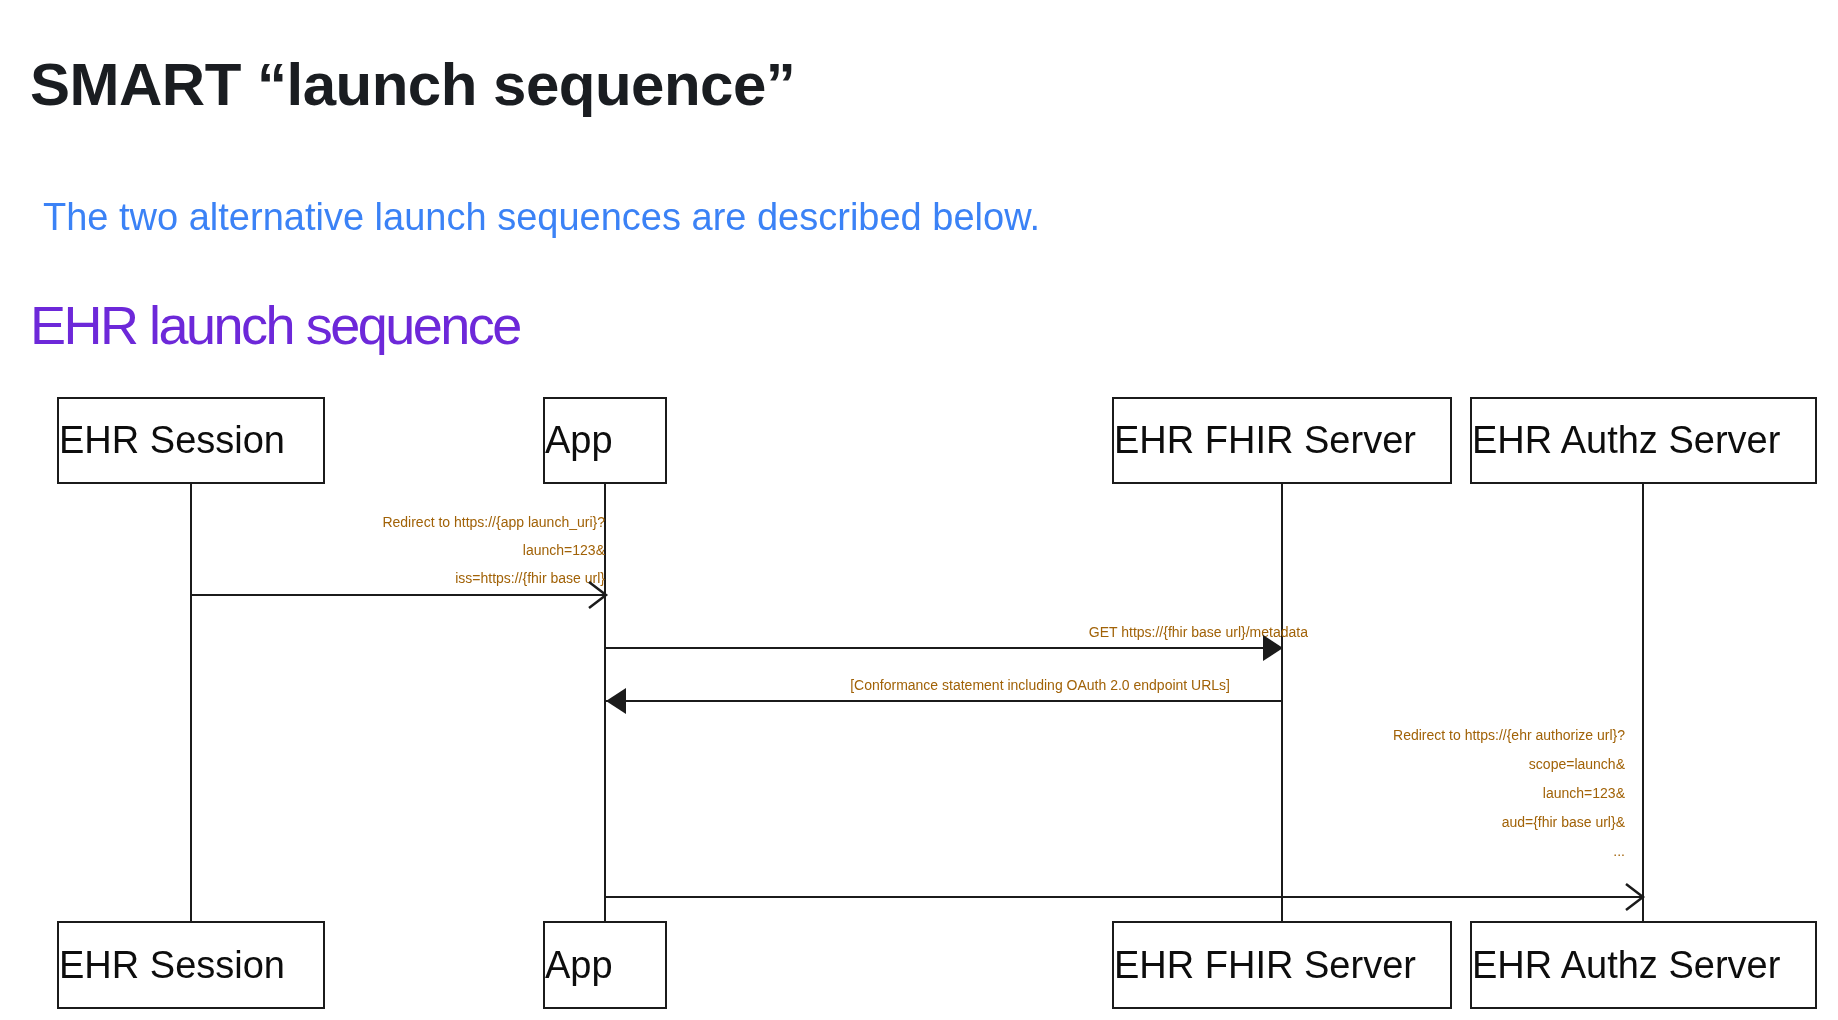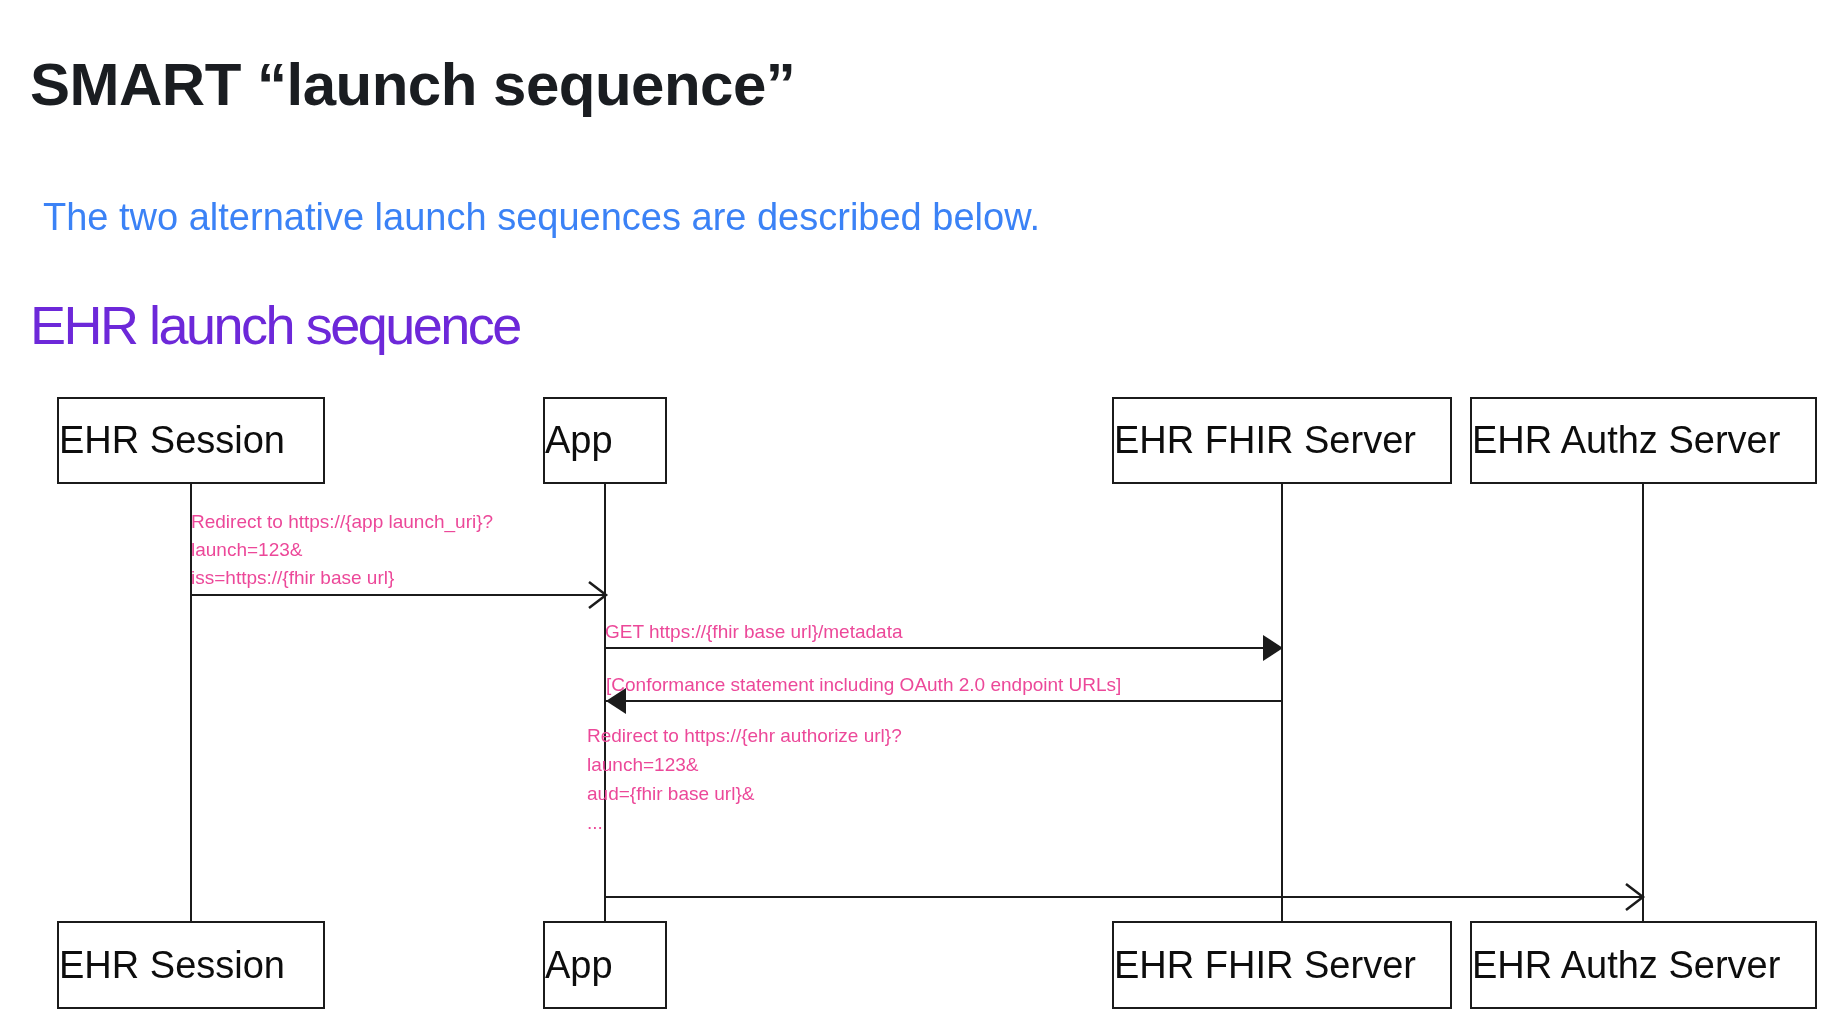--- a/index.html
+++ b/index.html
@@ -47,22 +47,22 @@
   .lifeline {
     position: absolute; top: 484px; height: 437px; width: 2px;
     background: #1b1b1b; z-index: 1;
   }
 
   .msg-line {
     position: absolute; height: 2px; background: #1b1b1b; z-index: 3;
   }
 
   .msg-label {
-    position: absolute; text-align: left;
-    font-size: 19px; line-height: 28px; color: #ec4899;
+    position: absolute; text-align: right;
+    font-size: 14px; line-height: 28px; color: #a16207;
     z-index: 3; white-space: nowrap;
   }
   .msg-label.wide { line-height: 29px; }
 
   .arrowhead { position: absolute; z-index: 4; }
 </style>
 </head>
 <body>
 
 <h1 class="doc-h1">SMART “launch sequence”</h1>
@@ -110,20 +110,21 @@
   <div class="msg-label" style="left:606px; top:672px; width:624px; line-height:26px;">
     <div>[Conformance statement including OAuth 2.0 endpoint URLs]</div>
   </div>
   <div class="msg-line" style="left:606px; top:700px; width:677px;"></div>
   <svg class="arrowhead" style="left:605px; top:687px;" width="22" height="28">
     <path d="M21 1 L1 14 L21 27 Z" fill="#1b1b1b"></path>
   </svg>
 
   <div class="msg-label wide" style="left:587px; top:721px; width:1038px;">
     <div>Redirect to https://{ehr authorize url}?</div>
+    <div>scope=launch&amp;</div>
     <div>launch=123&amp;</div>
     <div>aud={fhir base url}&amp;</div>
     <div>...</div>
   </div>
   <div class="msg-line" style="left:605px; top:896px; width:1038px;"></div>
   <svg class="arrowhead" style="left:1622px; top:880px;" width="24" height="34">
     <path d="M4 4 L21 17 L4 30" fill="none" stroke="#1b1b1b" stroke-width="2.5"></path>
   </svg>
 
   <div class="actor-box row-bottom" style="left:57px; width:268px;">

